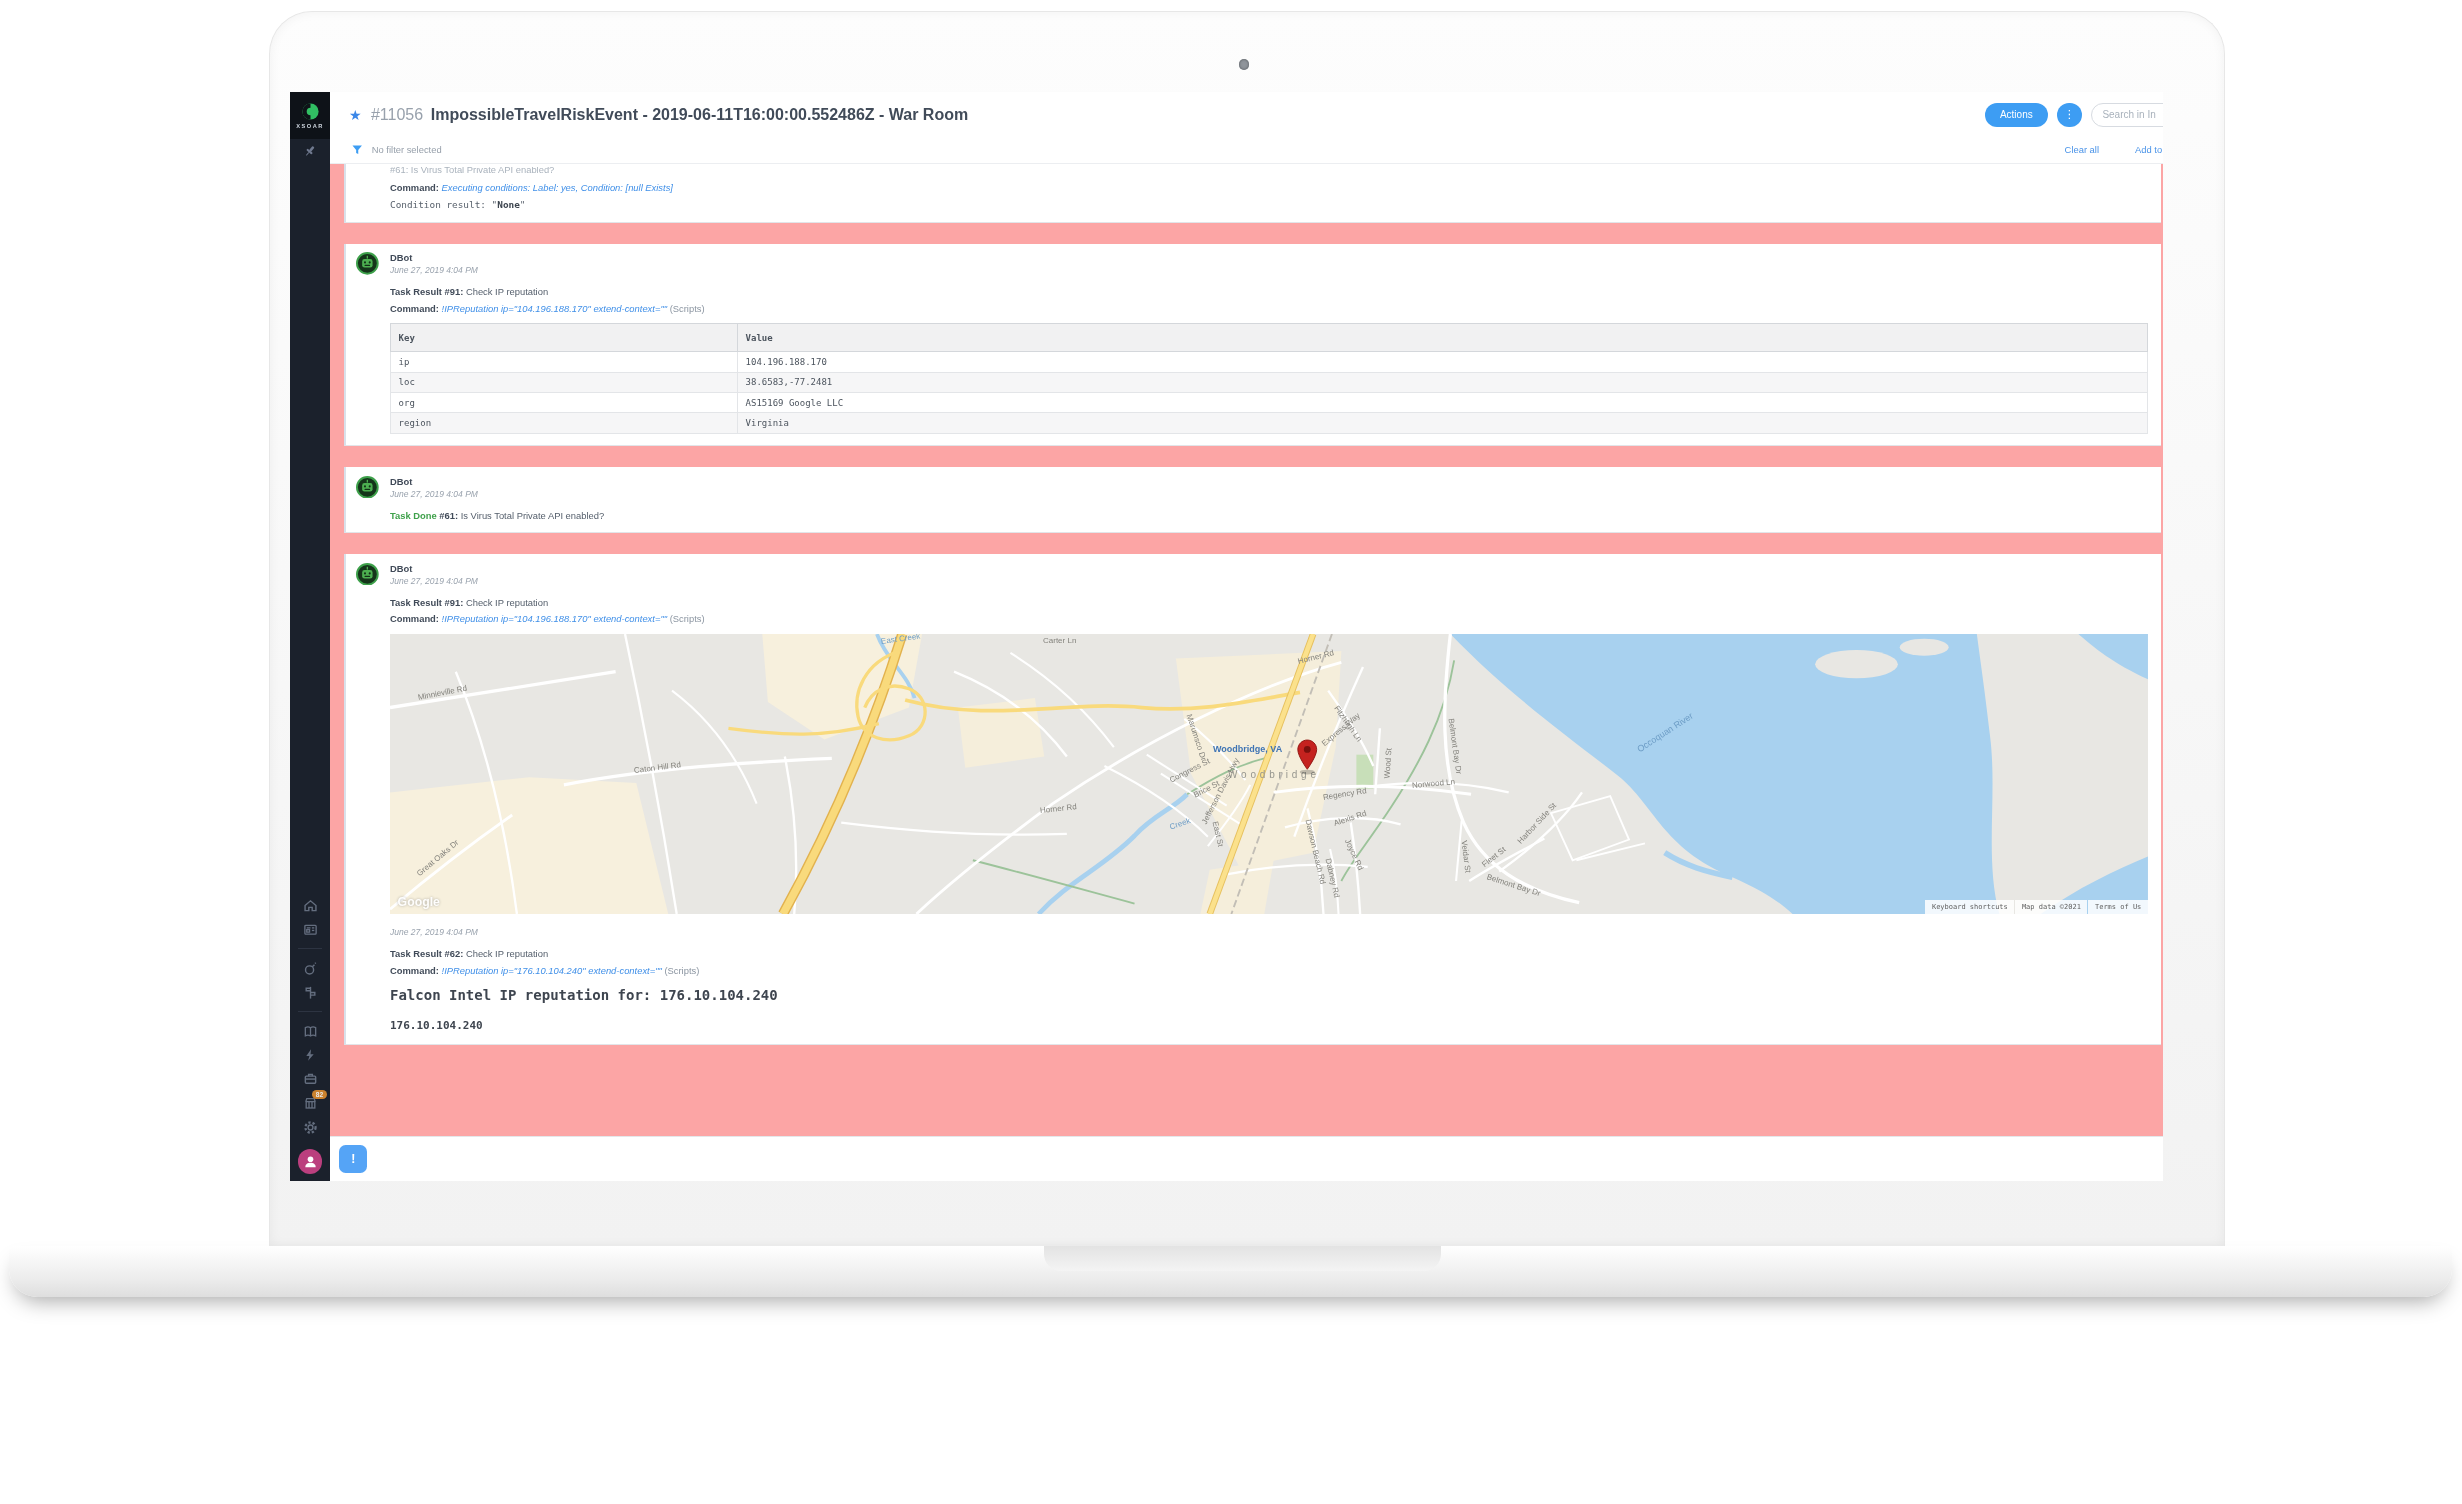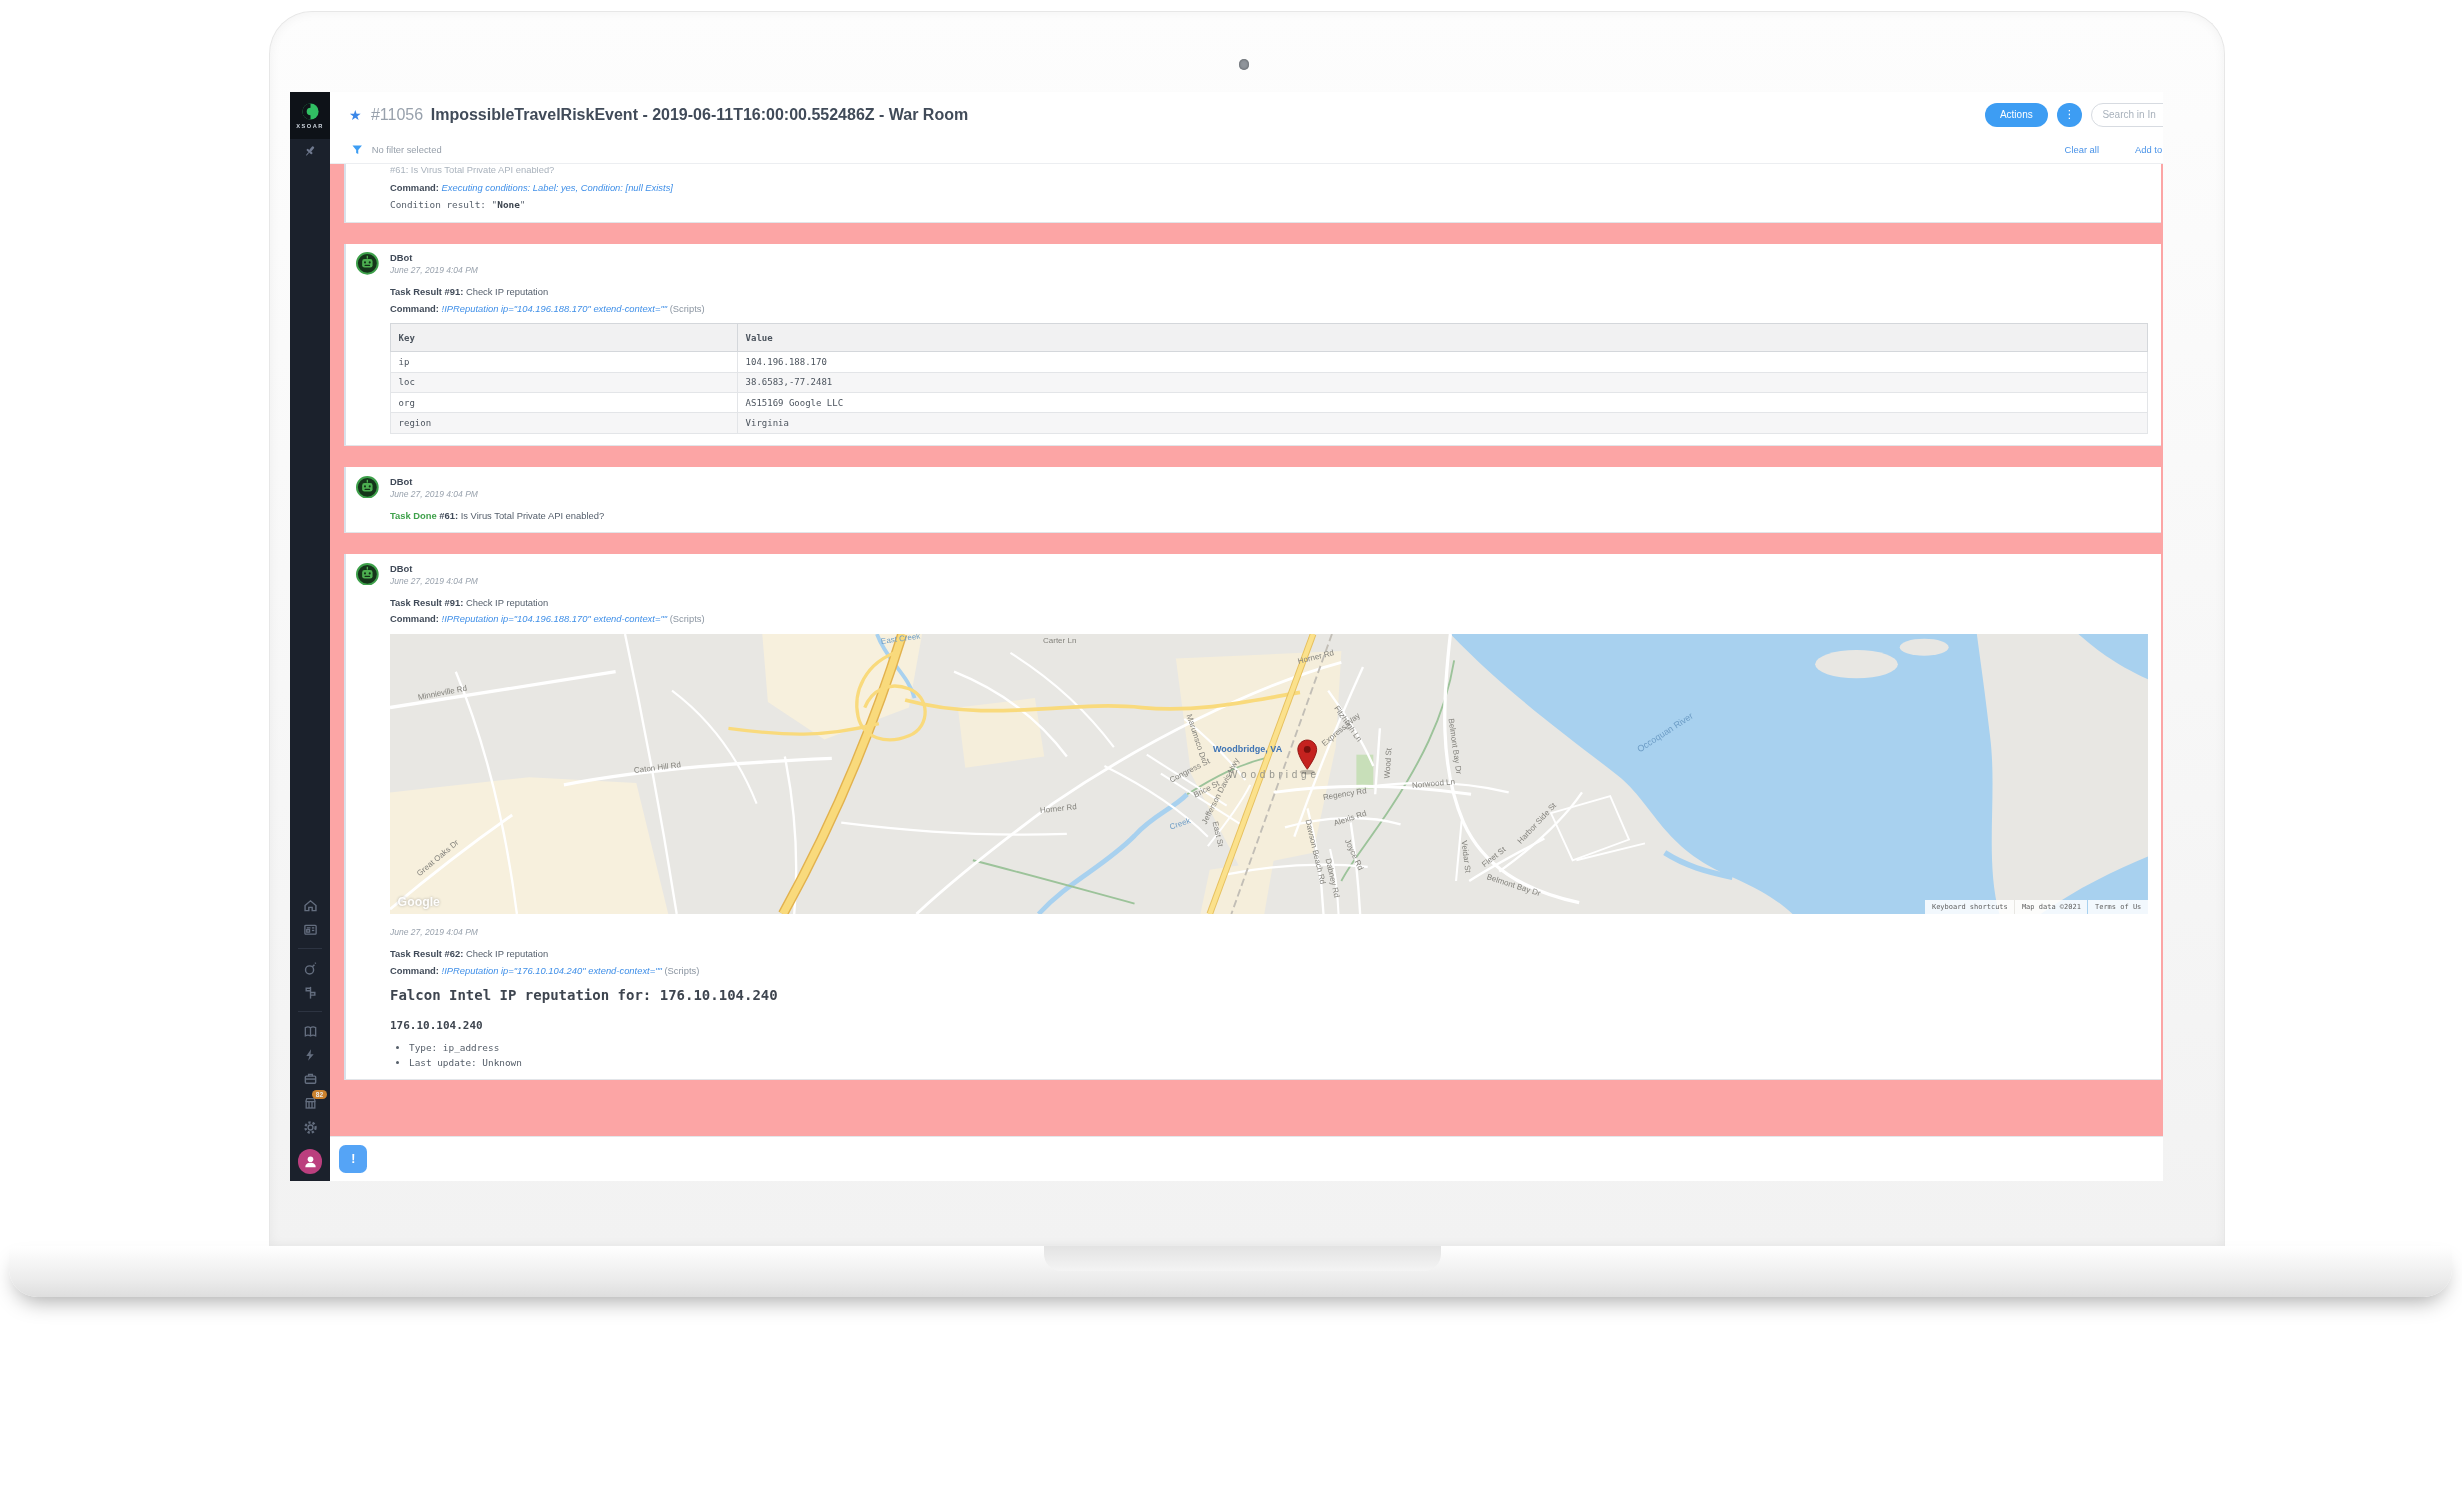--- a/index.html
+++ b/index.html
@@ -511,24 +511,20 @@
               <span class="tbold">Task Result</span>&nbsp;<span class="tbold">#62:</span>
               <span>Check IP reputation</span>
             </div>
             <div class="cmdline">
               <span class="cmdlbl">Command:</span>
               <span class="cmd">!IPReputation ip="176.10.104.240" extend-context=""</span>
               <span class="suffix">(Scripts)</span>
             </div>
             <div class="fheading mono">Falcon Intel IP reputation for: 176.10.104.240</div>
             <div class="fsub mono">176.10.104.240</div>
-            <ul class="fbullets mono">
-              <li>Type: ip_address</li>
-              <li>Last update: Unknown</li>
-            </ul>
           </div>
         </div>
 
         <div class="inputbar">
           <button class="bang">!</button>
         </div>
 
       </div>
     </div>
   </div>

